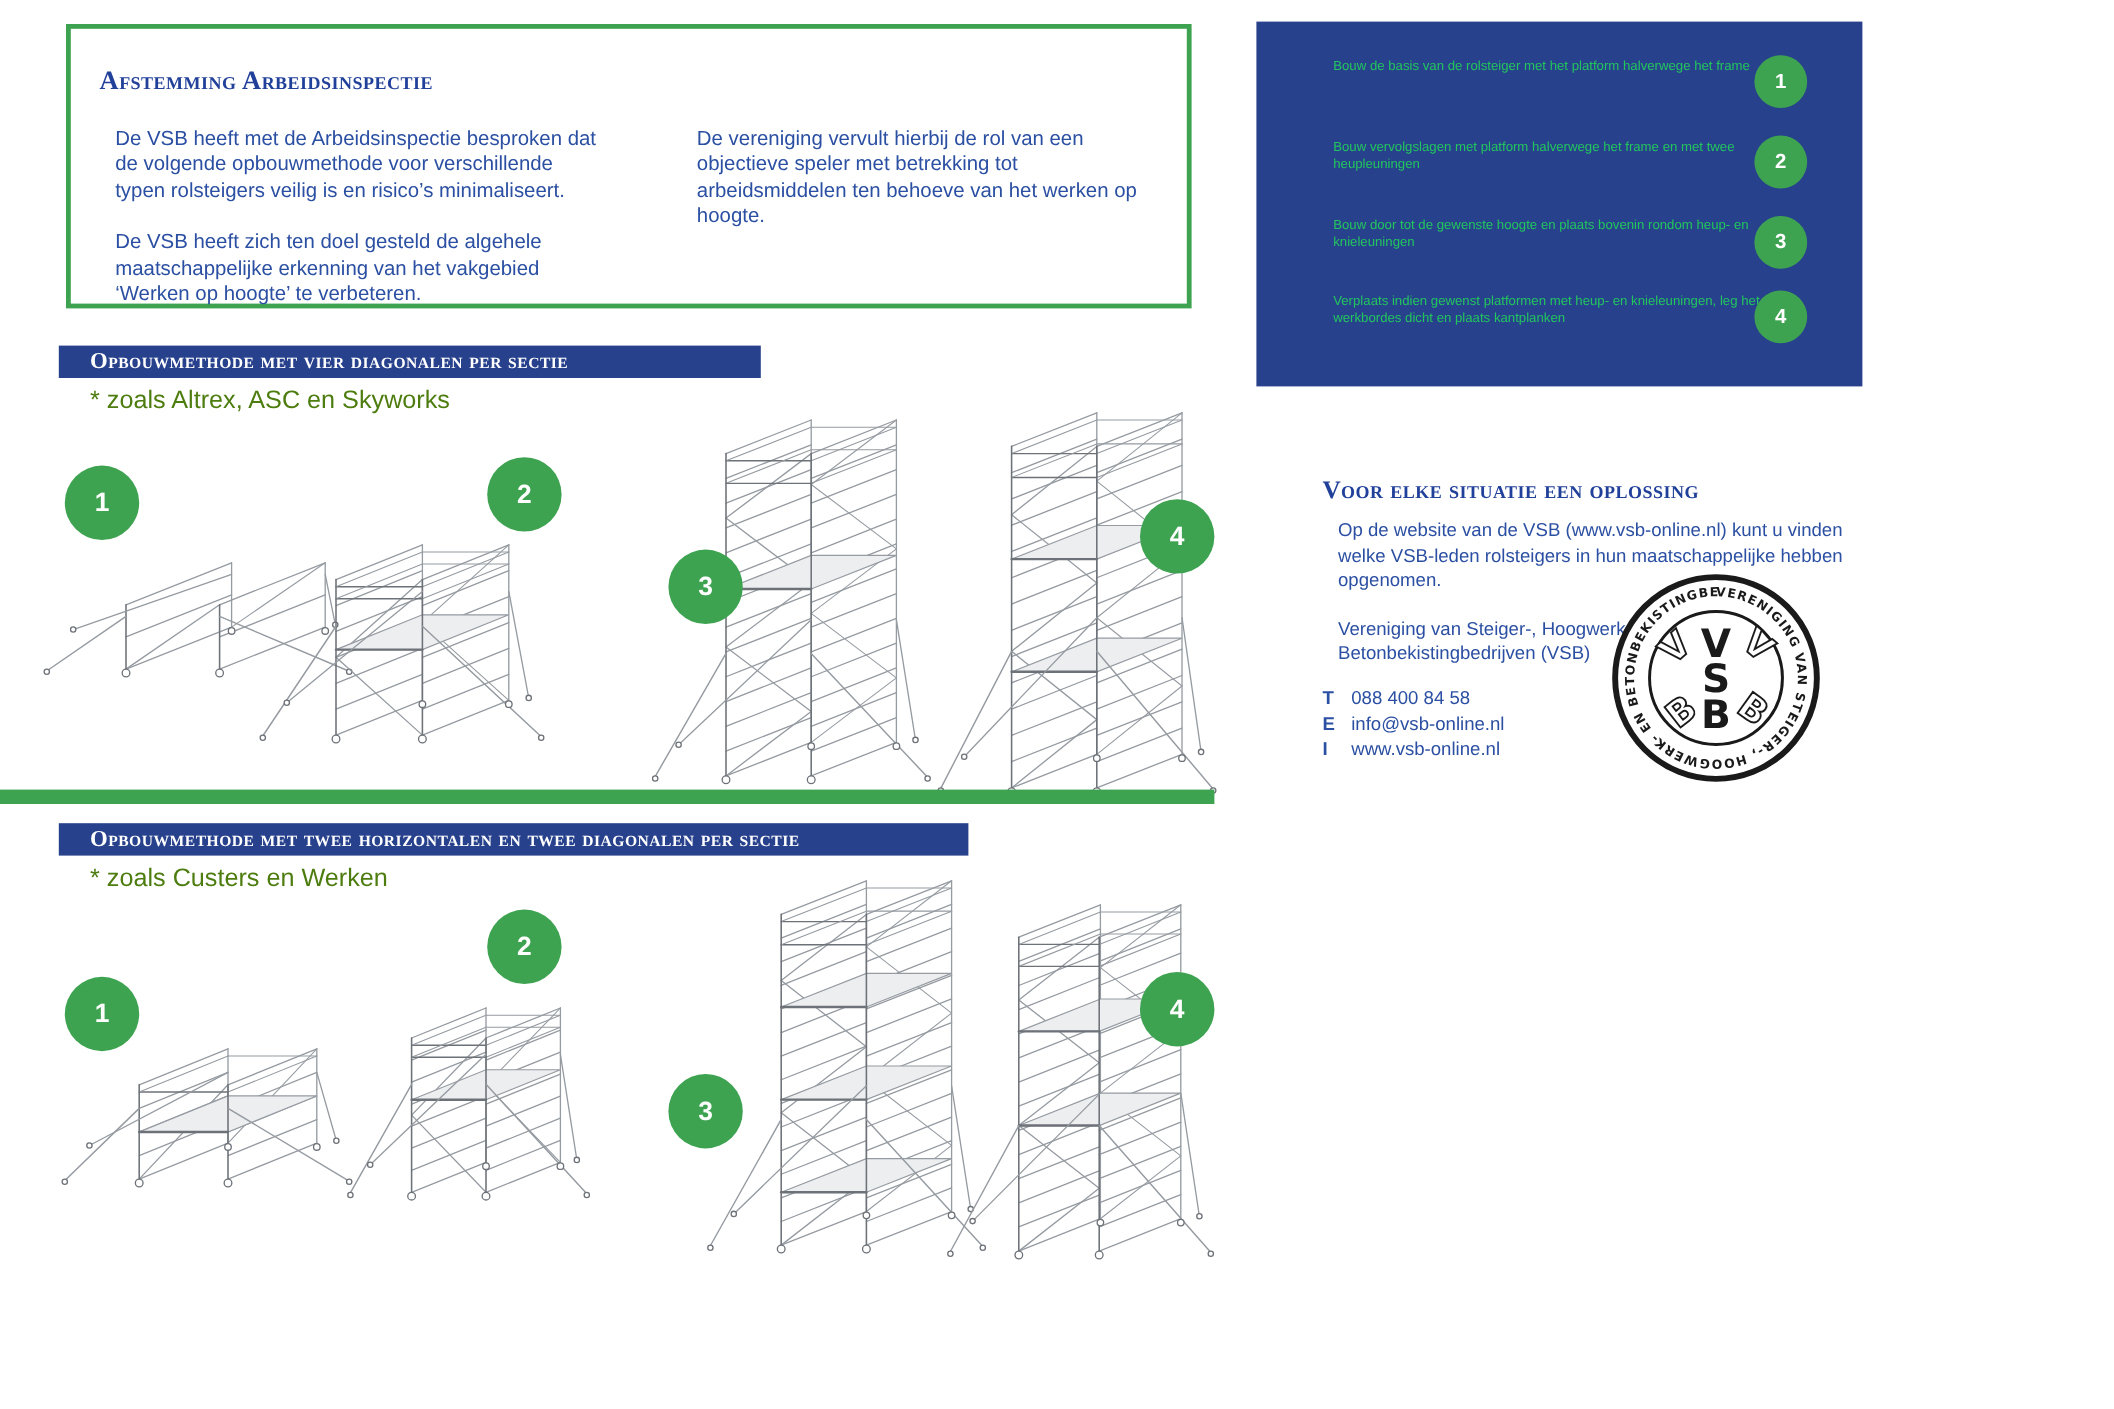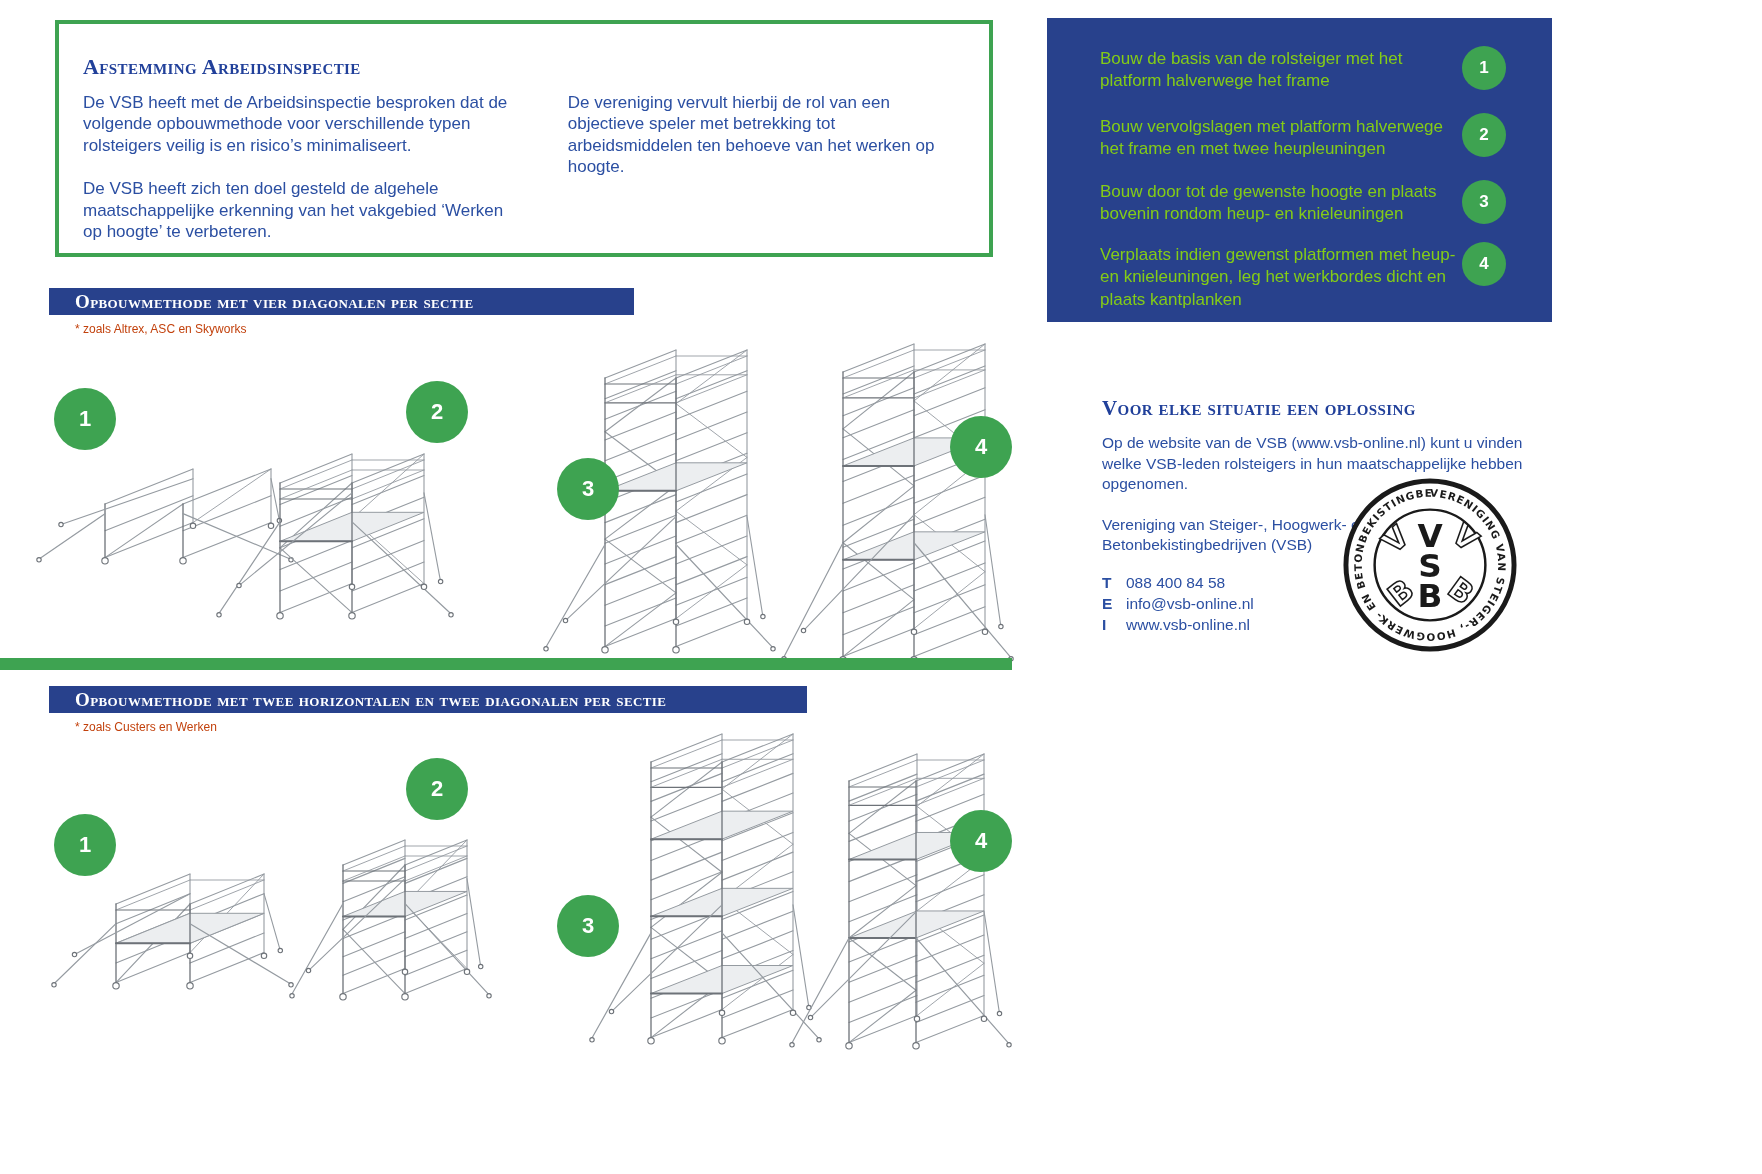--- a/index.html
+++ b/index.html
@@ -8,36 +8,36 @@
   .abs{position:absolute;}
 
   
   .intro-box{left:55px;top:20px;width:938px;height:237px;border:4px solid #3ea351;box-sizing:border-box;
              padding:30px 28px 0 24px;}
   .sc-title{font-family:"Liberation Serif",serif;font-variant-caps:small-caps;letter-spacing:.4px;
             color:#21409a;font-size:22px;font-weight:600;margin:0;}
   .intro-cols{display:flex;margin-top:12px;}
   .intro-col1{width:448px;}
   .intro-col2{width:410px;margin-left:55px;}
-  .body-text{color:#2b4fa2;font-size:17px;line-height:1.26;margin:0;}
+  .body-text{color:#2b4fa2;font-size:17px;line-height:1.26;margin:13px;}
   .body-text + .body-text{margin-top:22px;}
 
   
   .steps-panel{left:1047px;top:18px;width:505px;height:304px;background:#28418c;}
-  .step-text{position:absolute;left:53px;width:362px;color:#84cc16;font-size:17px;line-height:1.31;}
+  .step-text{position:absolute;left:64px;width:362px;color:#22c55e;font-size:11px;line-height:1.31;}
   .step-circle{position:absolute;left:415px;width:44px;height:44px;border-radius:50%;background:#3ea351;
                color:#fff;font-weight:bold;font-size:17px;display:flex;align-items:center;justify-content:center;}
 
   
   .banner{background:#28418c;color:#ffffff;font-family:"Liberation Serif",serif;
           font-variant-caps:small-caps;letter-spacing:.4px;font-size:19px;font-weight:600;
           display:flex;align-items:center;padding-left:26px;box-sizing:border-box;white-space:nowrap;overflow:hidden;}
   .banner1{left:49px;top:288px;width:585px;height:27px;}
   .banner2{left:49px;top:686px;width:758px;height:27px;}
-  .note{color:#c2410c;font-size:12px;text-align:center;}
+  .note{color:#4d7c0f;font-size:21px;text-align:center;}
   .note1{left:75px;top:322px;}
   .note2{left:75px;top:720px;}
 
   
   .marker{width:62px;height:62px;border-radius:50%;background:#3ea351;color:#fff;font-weight:bold;
           font-size:22px;display:flex;align-items:center;justify-content:center;z-index:5;}
 
   
   .divider{left:0;top:658px;width:1012px;height:12px;background:#3ea351;}
 

